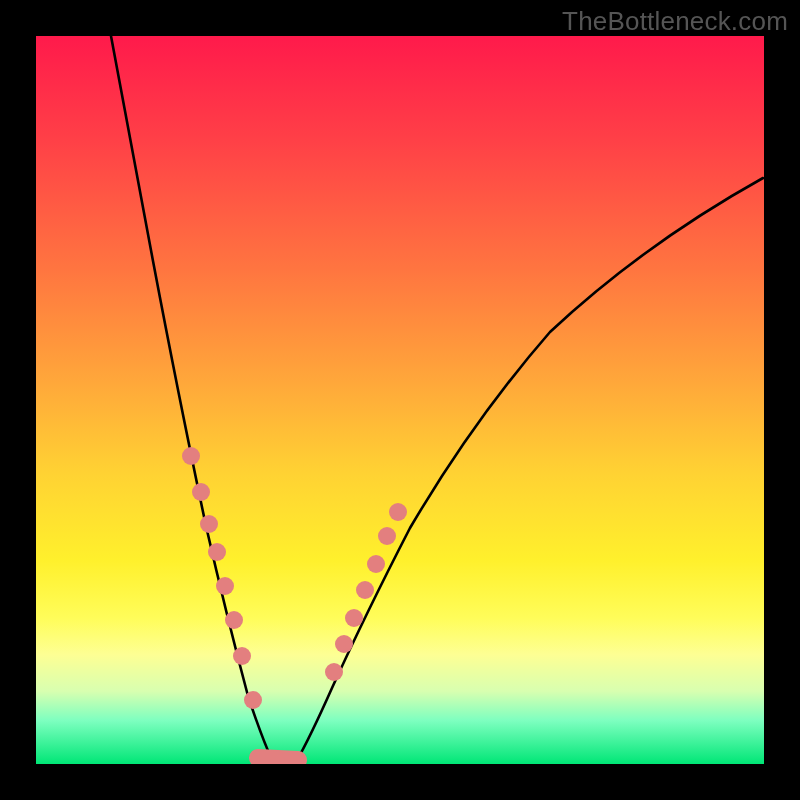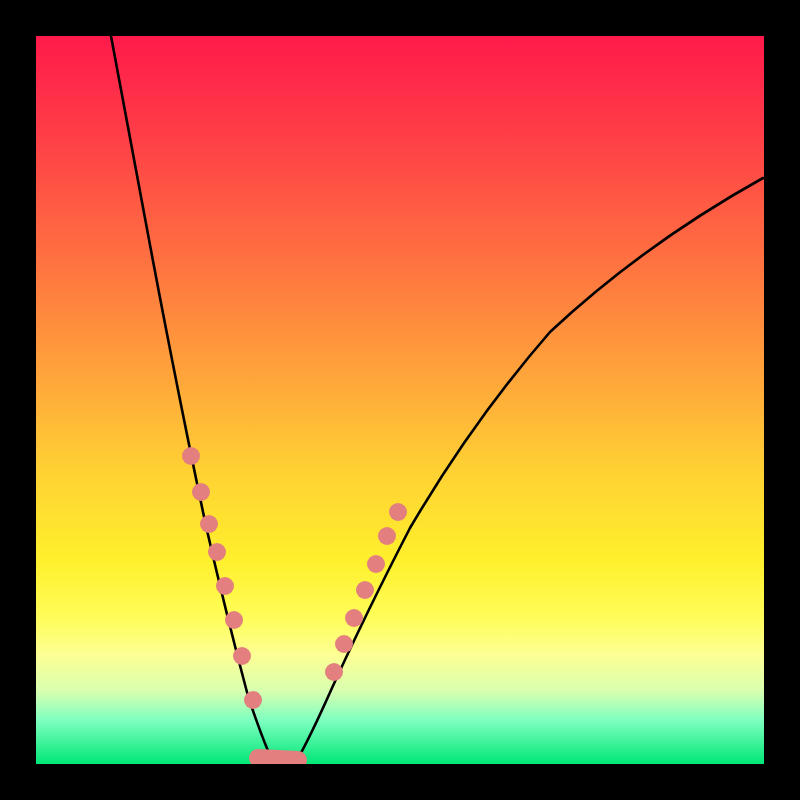--- a/index.html
+++ b/index.html
@@ -72,20 +72,21 @@
     stroke: #e37f7f;
     stroke-width: 18px;
     stroke-linecap: round;
   }
 </style>
 </head>
 <body>
 
 <div class="frame">
 
+  <div class="watermark">TheBottleneck.com</div>
 
   <div class="plot">
     <svg class="curves" viewBox="0 0 728 728" preserveAspectRatio="none">
 
       <path class="curve" d="M75,0
                C85,55 100,135 117,225
                C135,320 153,410 170,490
                C186,560 200,615 212,660
                C222,690 229,709 237,726"></path>
 

